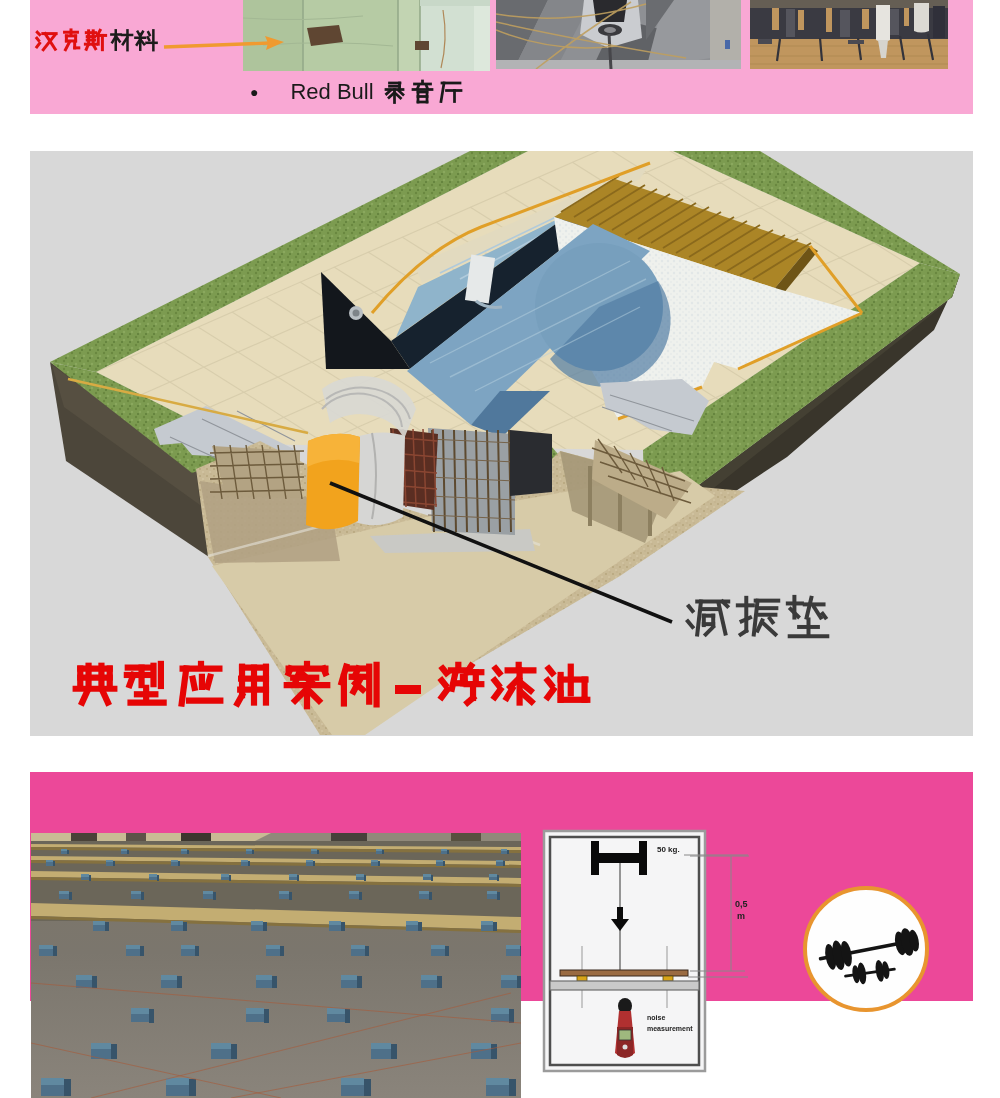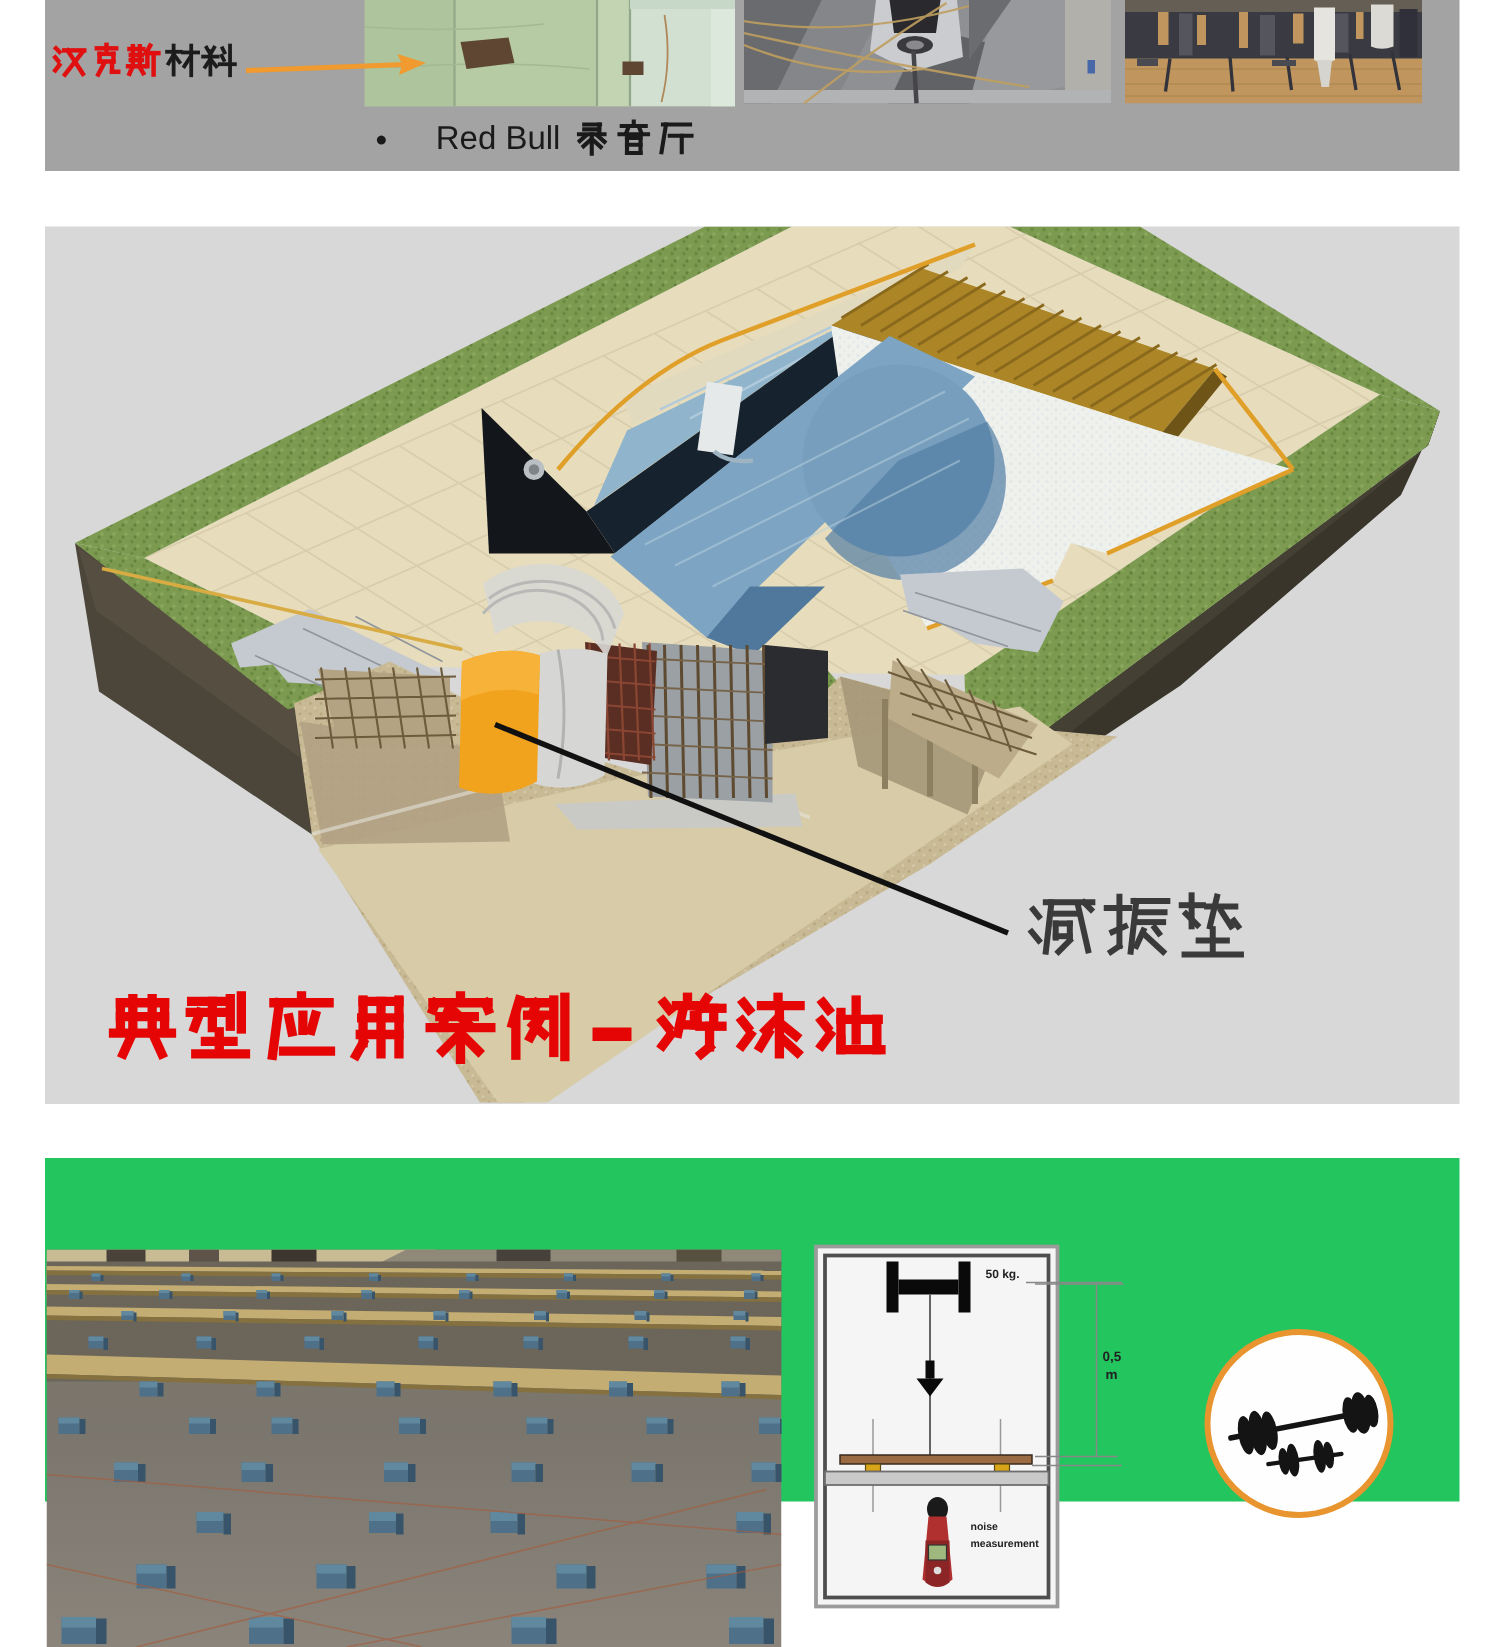--- a/index.html
+++ b/index.html
@@ -1,20 +1,20 @@
 <!DOCTYPE html>
 <html><head><meta charset="utf-8">
 <style>
 *{margin:0;padding:0;box-sizing:border-box}
 body{width:1000px;height:1098px;background:#fff;font-family:"Liberation Sans",sans-serif;position:relative;overflow:hidden}
 .slide{position:absolute;left:30px;width:943px}
 </style></head>
 <body>
 
-<div class="slide" style="top:0;height:114px;background:#a3a3a3">
+<div class="slide" style="top:0;height:114px;background:#f9a8d4">
 
 <svg style="position:absolute;left:213px;top:0" width="247" height="71" viewBox="0 0 247 71">
 <rect width="247" height="71" fill="#b6cba4"></rect>
 <rect x="0" width="60" height="71" fill="#aec49c"></rect>
 <rect x="155" width="22" height="71" fill="#c2d4b2"></rect>
 <rect x="177" width="70" height="71" fill="#d2e0d2"></rect>
 <rect x="231" width="16" height="71" fill="#dde8dc"></rect>
 <path d="M60 0V71 M155 0V71 M177 0V71" stroke="#93a888" stroke-width="1.5"></path>
 <path d="M0 18 Q60 22 120 16 M20 45 Q90 40 150 46" stroke="#a3b894" stroke-width="1" fill="none"></path>
 <path d="M200 10 Q205 40 198 68" stroke="#b08858" stroke-width="1.2" fill="none"></path>
@@ -438,21 +438,21 @@
         <path d="M34 36H88"></path>
         <path d="M86 36V68"></path>
         <path d="M34 80H86"></path>
         <path d="M34 66L34 80"></path>
         <path d="M86 80H92"></path>
       </g>
       <rect x="365" y="534" width="26" height="9" fill="#e60505"></rect>
     </svg>
 </div>
 
-<div class="slide" style="top:772px;height:229px;background:#22c55e">
+<div class="slide" style="top:772px;height:229px;background:#ec4899">
 
 <svg style="position:absolute;left:1px;top:61px" width="490" height="265" viewBox="0 0 490 265">
       <defs>
         <linearGradient id="floorg" x1="0" y1="0" x2="0" y2="1">
           <stop offset="0" stop-color="#7d7668"></stop>
           <stop offset="0.45" stop-color="#7b766d"></stop>
           <stop offset="1" stop-color="#8a847b"></stop>
         </linearGradient>
       </defs>
       <rect width="490" height="265" fill="url(#floorg)"></rect>

